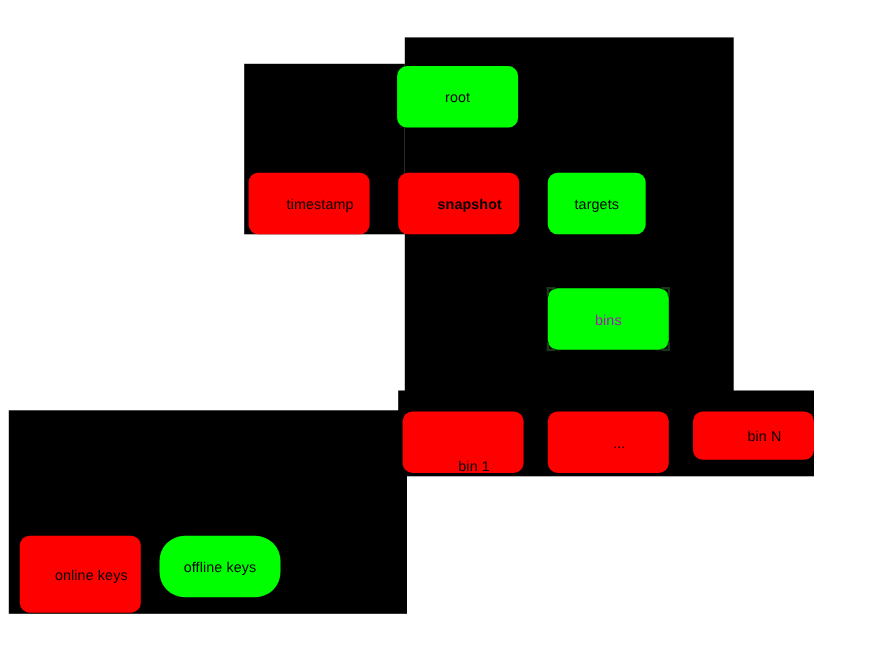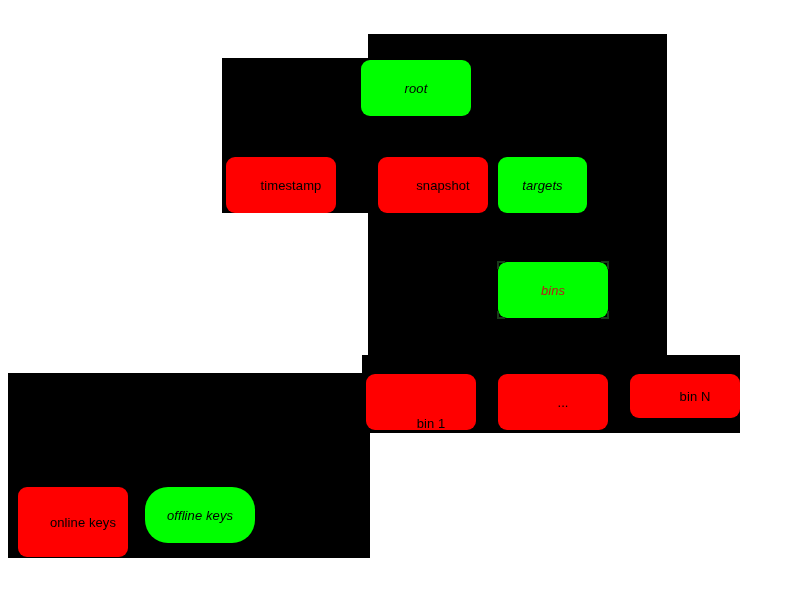--- a/index.html
+++ b/index.html
@@ -26,21 +26,21 @@
     display: flex;
     align-items: center;
     justify-content: center;
     color: #000000;
     font-size: 13px;
     font-family: "Liberation Sans", sans-serif;
     line-height: 1;
     letter-spacing: 0.1px;
     white-space: nowrap;
   }
-  .node.green { background: #00ff00; font-style: italic; }
+  .node.green { background: #00ff00; }
   .node.red   { background: #ff0000; padding-left: 20px; }
 
   
   .node.selected::before,
   .node.selected::after,
   .node.selected > .handle-bl,
   .node.selected > .handle-br {
     content: "";
     position: absolute;
     width: 6px;
@@ -80,27 +80,27 @@
       <div class="panel" style="left: 362px; top: 355px; width: 378px; height: 78px; background: rgb(0, 0, 0);"></div>
       <div class="panel" style="left: 8px; top: 373px; width: 362px; height: 185px; background: rgb(0, 0, 0);"></div>
     </div>
   <div id="node-layer">
       <div class="node green" style="left: 361px; top: 60px; width: 110px; height: 56px; background: rgb(0, 255, 0); color: rgb(0, 0, 0);">
         <span class="node-label">root</span>
       </div>
       <div class="node red" style="left: 226px; top: 157px; width: 110px; height: 56px; background: rgb(255, 0, 0); color: rgb(0, 0, 0);">
         <span class="node-label">timestamp</span>
       </div>
-      <div class="node red" style="left: 378px; top: 157px; width: 110px; height: 56px; background: rgb(255, 0, 0); color: rgb(0, 0, 0);">
+      <div class="node red" style="left: 362px; top: 157px; width: 110px; height: 56px; background: rgb(255, 0, 0); color: rgb(0, 0, 0); font-weight: bold;">
         <span class="node-label">snapshot</span>
       </div>
       <div class="node green" style="left: 498px; top: 157px; width: 89px; height: 56px; background: rgb(0, 255, 0); color: rgb(0, 0, 0);">
         <span class="node-label">targets</span>
       </div>
-      <div class="node green selected" style="left: 498px; top: 262px; width: 110px; height: 56px; background: rgb(0, 255, 0); color: #b91c1c;">
+      <div class="node green selected" style="left: 498px; top: 262px; width: 110px; height: 56px; background: rgb(0, 255, 0); color: #a21caf;">
         <span class="handle-bl"></span>
         <span class="handle-br"></span>
         <span class="node-label">bins</span>
       </div>
       <div class="node red" style="left: 366px; top: 374px; width: 110px; height: 56px; background: rgb(255, 0, 0); color: rgb(0, 0, 0); align-items: flex-end;">
         <span class="node-label">bin 1</span>
       </div>
       <div class="node red" style="left: 498px; top: 374px; width: 110px; height: 56px; background: rgb(255, 0, 0); color: rgb(0, 0, 0);">
         <span class="node-label">...</span>
       </div>

